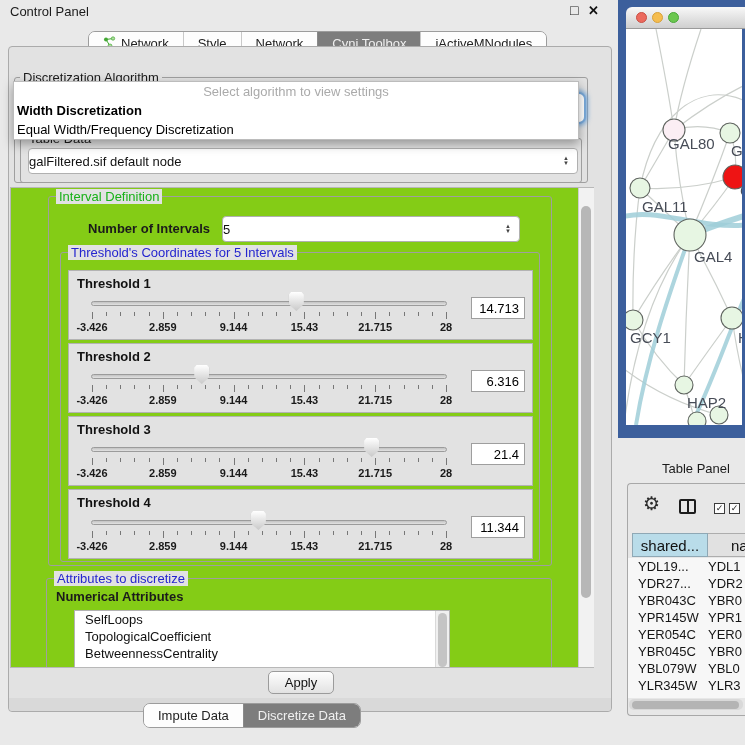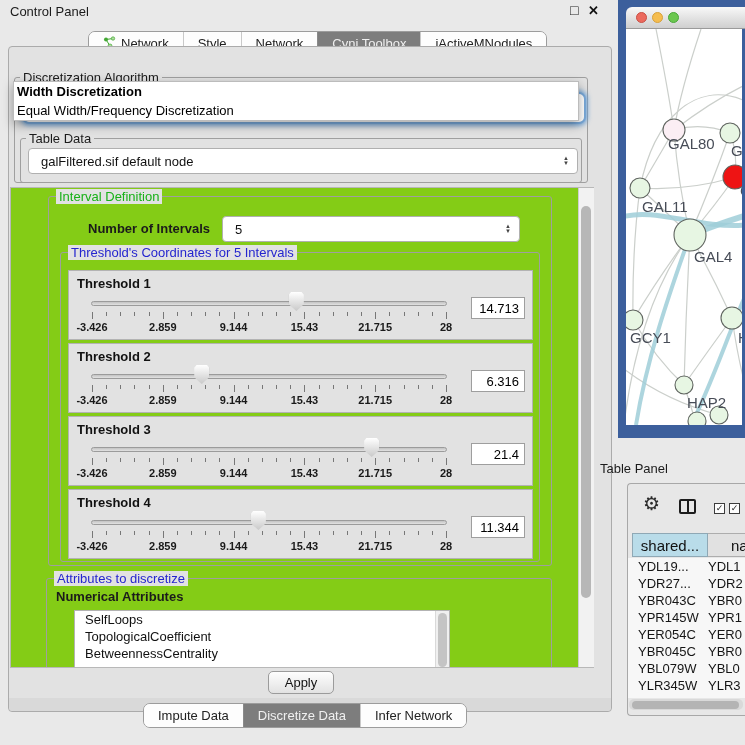--- a/index.html
+++ b/index.html
@@ -20,21 +20,21 @@
   .tabbar .tab.sel{background:#7d7d7d;color:#f0f0f0;border-left-color:#8a8a8a;}
   #top-tabs{left:88px;top:31px;}
   #bottom-tabs{left:143px;top:703px;}
   
   .content{left:8px;top:46px;width:604px;height:666px;background:#e2e2e2;
            border:1px solid #ababab;border-radius:4px;box-sizing:border-box;}
   .grp{border:1px solid #9f9f9f;border-radius:3px;box-sizing:border-box;}
   .grp-label{font-size:13px;background:#e2e2e2;padding:0 3px;white-space:nowrap;}
   .green{color:#17b117;} .blue{color:#2525cf;}
   .combo{background:#fff;border:1px solid #b0b0b0;border-radius:4px;font-size:13px;
-         color:#111;display:flex;align-items:center;padding:0 8px 0 12px;box-sizing:border-box;}
+         color:#111;display:flex;align-items:center;padding:0 8px 0 0;box-sizing:border-box;}
   .combo .arrows{margin-left:auto;display:flex;flex-direction:column;font-size:6px;
          line-height:5px;color:#444;}
   
   .focus-combo{left:22px;top:92px;width:564px;height:32px;background:#fff;border-radius:7px;
          border:2px solid #79a9da;box-shadow:0 0 4px 2px rgba(100,160,220,.75);box-sizing:border-box;}
   
   .popup{left:13px;top:81px;width:564px;background:#fff;border:1px solid #bcbcbc;
          box-shadow:0 4px 10px rgba(0,0,0,.35);}
   .pop-hint{height:19px;line-height:19px;text-align:center;color:#aaa;font-size:13px;}
   .pop-item{height:19px;line-height:19px;padding-left:3px;font-size:13px;color:#000;}
@@ -79,21 +79,21 @@
   .net-window{left:618px;top:0;width:127px;height:438px;background:#3c5f9c;}
   .net-titlebar{left:626px;top:7px;width:119px;height:22px;
        background:linear-gradient(#f8f8f8,#cfcfcf);border-bottom:1px solid #9a9a9a;
        border-top-left-radius:6px;box-sizing:border-box;}
   .light{position:absolute;top:5px;width:11px;height:11px;border-radius:50%;box-sizing:border-box;}
   .light.red{left:10px;background:#ec6a5e;border:1px solid #c94f44;}
   .light.yellow{left:26px;background:#f5bd4f;border:1px solid #d8a13a;}
   .light.green{left:42px;background:#6bc74f;border:1px solid #4aa73a;}
   .net-canvas{left:626px;top:29px;width:116px;height:396px;background:#fff;overflow:hidden;}
   
-  .tp-title{left:600px;top:461px;font-size:13px;color:#1b1b1b;}
+  .tp-title{left:662px;top:461px;font-size:13px;color:#1b1b1b;}
   .tp-panel{left:627px;top:483px;width:118px;height:233px;background:#e7e7e7;
             border:1px solid #a8a8a8;border-right:none;border-radius:4px 0 0 4px;box-sizing:border-box;}
   .gear{left:643px;top:492px;font-size:19px;color:#2b2b2b;}
   .split-ico{left:679px;top:499px;width:17px;height:15px;border:2px solid #1c1c1c;
              border-radius:2px;box-sizing:border-box;}
   .split-ico div{position:absolute;left:6px;top:0;width:2px;height:11px;background:#1c1c1c;}
   .chk{width:11px;height:11px;border:1.5px solid #3c3c3c;background:#fdfdfd;font-size:9px;
        line-height:9px;text-align:center;color:#222;box-sizing:border-box;}
   .th-row{left:632px;top:533px;height:24px;display:flex;font-size:15px;}
   .th-cell{box-sizing:border-box;display:flex;align-items:center;}
@@ -152,20 +152,21 @@
   <div class="abs grp-label" style="left:26px;top:131px;">Table Data</div>
   <div class="abs combo" style="left:28px;top:148px;width:550px;height:26px;">
     <span>galFiltered.sif default node</span>
     <span class="arrows">
       <span>▲</span>
         <span>▼</span>
     </span>
   </div>
 
   <div class="abs popup">
+    <div class="pop-hint">Select algorithm to view settings</div>
     <div class="pop-item bold">Width Discretization</div>
     <div class="pop-item">Equal Width/Frequency Discretization</div>
   </div>
 
   <div class="abs viewport">
     <div class="vp-inner" id="vp">
 
       <div class="abs grp" style="left:48px;top:196px;width:504px;height:370px;"></div>
       <div class="abs grp-label green" style="left:56px;top:189px;">Interval Definition</div>
 
@@ -354,23 +355,20 @@
   <div class="abs bottom-strip"></div>
   <div class="abs btn">Apply</div>
 
   <div class="abs tabbar" id="bottom-tabs">
       <div class="tab">
         <span>Impute Data</span>
       </div>
       <div class="tab sel">
         <span>Discretize Data</span>
       </div>
-      <div class="tab">
-        <span>Infer Network</span>
-      </div>
     </div>
 
   <div class="abs net-window"></div>
   <div class="abs net-titlebar">
     <div class="light red"></div>
     <div class="light yellow"></div>
     <div class="light green"></div>
   </div>
   <div class="abs net-canvas" id="net-canvas"><svg width="119" height="396" viewBox="0 0 119 396">
         <path d="M117,71 C70,52 28,88 14,159" fill="none" stroke="#cbcfcb" stroke-width="1.2"></path>

